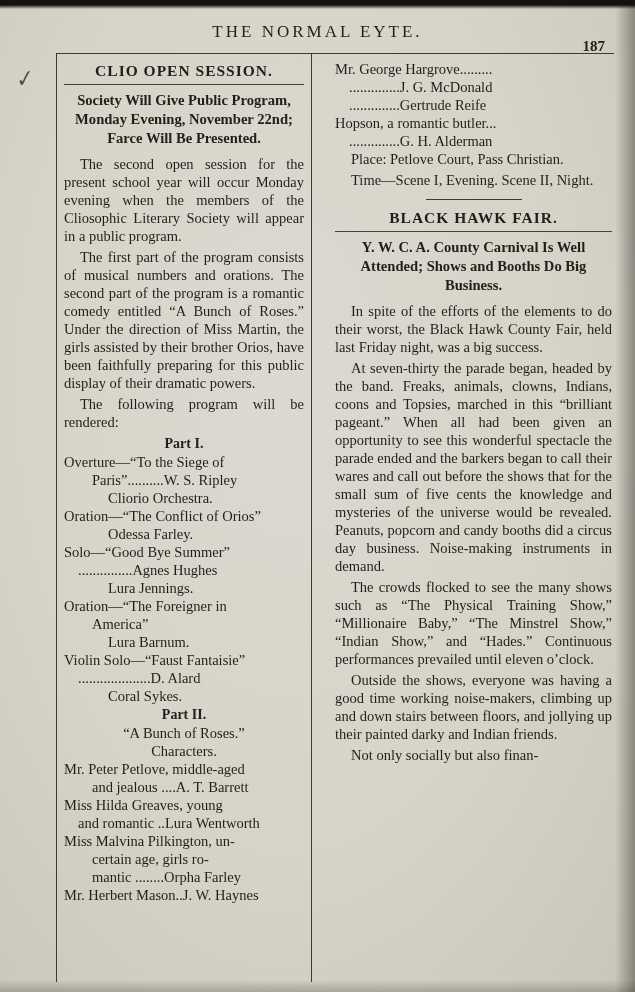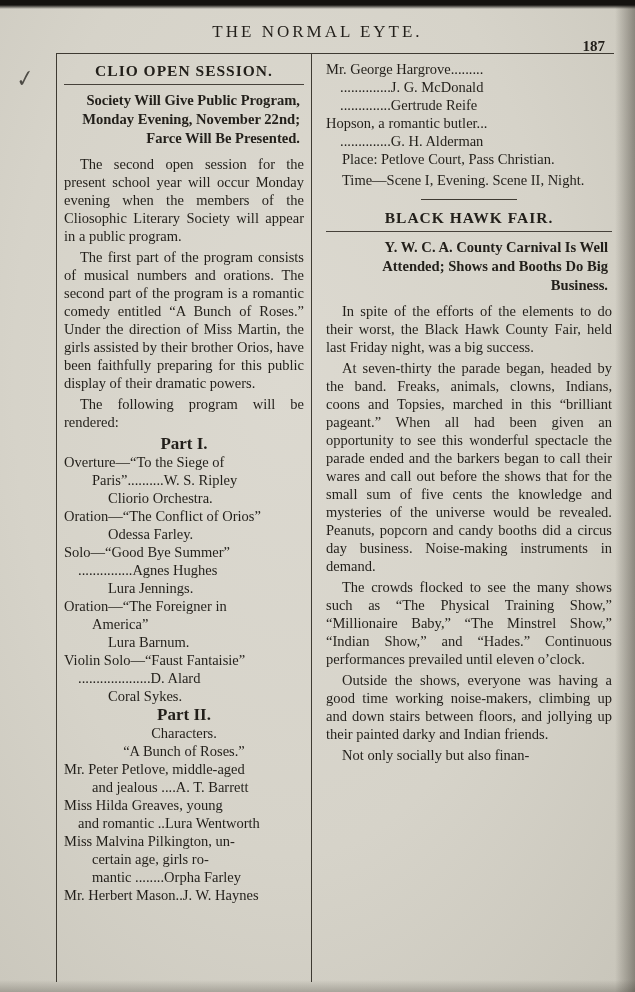--- a/index.html
+++ b/index.html
@@ -21,35 +21,35 @@
   .masthead{position:relative;padding-top:22px;height:26px;}
   .masthead .title{display:block;text-align:center;font-weight:normal;
     font-size:17px;letter-spacing:3px;}
   .masthead .pageno{position:absolute;right:30px;top:38px;font-weight:bold;font-size:15px;}
 
   .rule-h{margin:5px 21px 0 56px;border-top:1.6px solid #3e3a32;}
 
   .cols{display:flex;margin:0 21px 0 56px;align-items:stretch;height:928px;}
   .col{box-sizing:border-box;}
   .col-left{width:255px;border-left:1.6px solid #3e3a32;padding:6px 7px 0 7px;}
-  .col-right{flex:1;border-left:1.6px solid #3e3a32;padding:6px 2px 0 14px;}
+  .col-right{flex:1;border-left:1.6px solid #3e3a32;padding:6px 2px 0 23px;}
 
   .art-head{margin:2px 0 0;font-size:15.5px;font-weight:bold;text-align:center;
     letter-spacing:1px;border-bottom:1.3px solid #46413a;padding-bottom:4px;}
-  .art-sub{margin:6px 4px 7px;font-size:14.6px;font-weight:bold;text-align:right;line-height:19px;}
+  .art-sub{margin:6px 4px 7px;font-size:14.6px;font-weight:bold;text-align:center;line-height:19px;}
 
   .para{margin:0 0 3px;font-size:14.5px;line-height:18px;text-align:justify;text-indent:16px;}
   .para.last{margin-bottom:0;}
   .ln{font-size:14.5px;line-height:18px;white-space:nowrap;overflow:hidden;}
   .in1{padding-left:14px;}
   .in2{padding-left:28px;}
   .in3{padding-left:44px;}
   .ctr{text-align:center;}
   .bold{font-weight:bold;}
-  .part-title{font-size:17px;line-height:19px;}
+  .part-title{font-size:14px;line-height:19px;}
   .divider{border:none;border-top:1.4px solid #3e3a32;width:96px;margin:10px auto 9px;}
 </style>
 </head>
 <body>
 
 <div class="page">
   <div class="top-edge"></div>
   <div class="right-shade"></div>
   <div class="bottom-shade"></div>
   <div class="checkmark">✓</div>
@@ -80,22 +80,22 @@
       <div class="ln in1">...............Agnes Hughes</div>
       <div class="ln in3">Lura Jennings.</div>
       <div class="ln">Oration—“The Foreigner in</div>
       <div class="ln in2">America”</div>
       <div class="ln in3">Lura Barnum.</div>
       <div class="ln">Violin Solo—“Faust Fantaisie”</div>
       <div class="ln in1">....................D. Alard</div>
       <div class="ln in3">Coral Sykes.</div>
 
       <div class="ln ctr bold part-title">Part II.</div>
+      <div class="ln ctr">“A Bunch of Roses.”</div>
       <div class="ln ctr">Characters.</div>
-      <div class="ln ctr">“A Bunch of Roses.”</div>
 
       <div class="ln">Mr. Peter Petlove, middle-aged</div>
       <div class="ln in2">and jealous ....A. T. Barrett</div>
       <div class="ln">Miss Hilda Greaves, young</div>
       <div class="ln in1">and romantic ..Lura Wentworth</div>
       <div class="ln">Miss Malvina Pilkington, un-</div>
       <div class="ln in2">certain age, girls ro-</div>
       <div class="ln in2">mantic ........Orpha Farley</div>
       <div class="ln">Mr. Herbert Mason..J. W. Haynes</div>
     </section>

